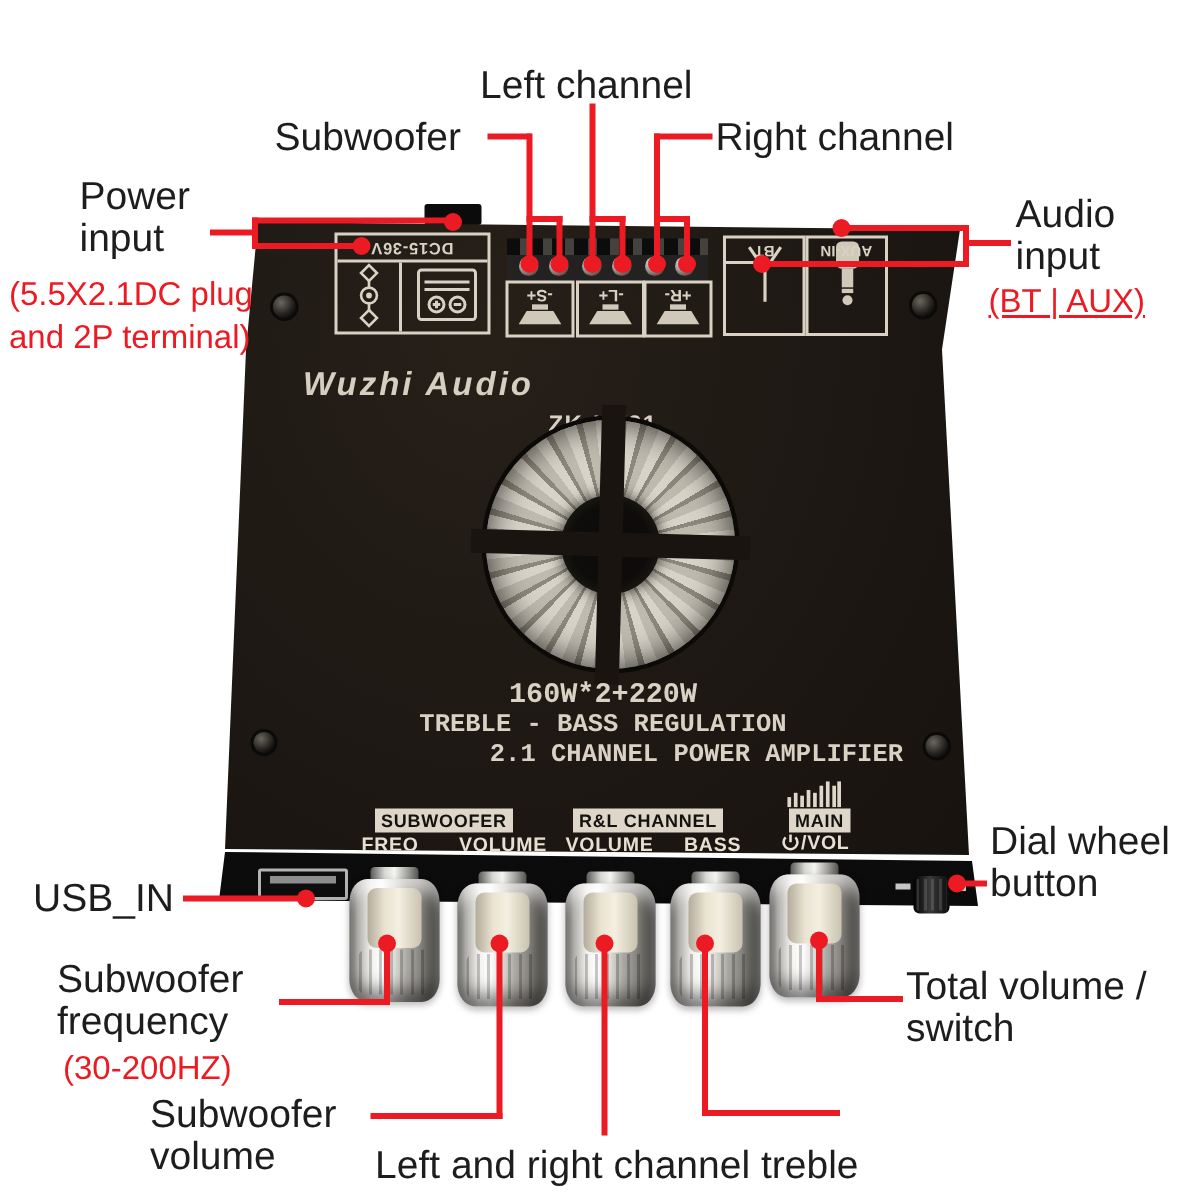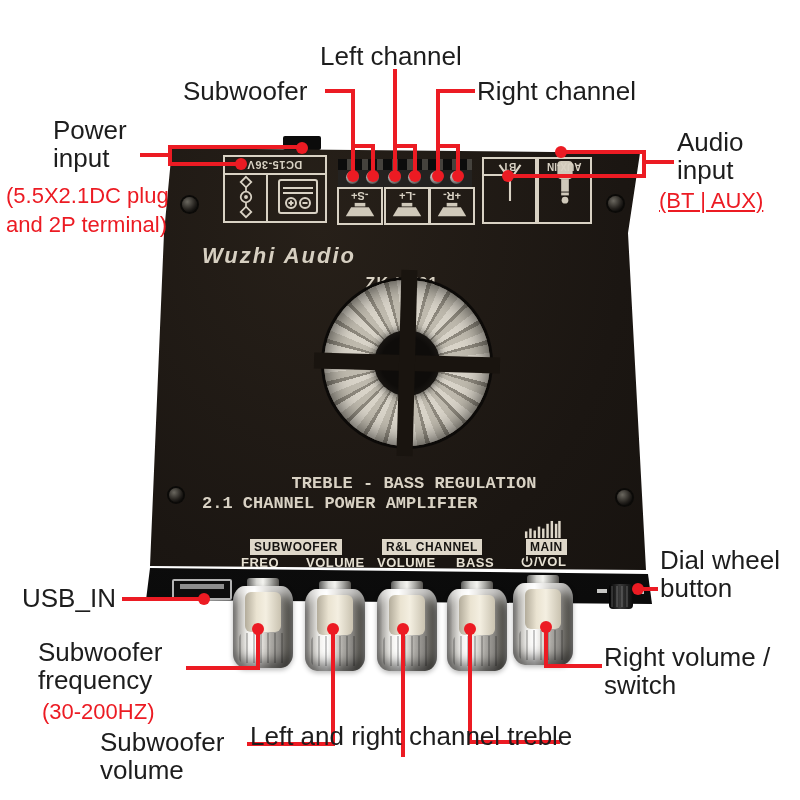--- a/index.html
+++ b/index.html
@@ -148,22 +148,23 @@
       </svg>
     </div>
 
     <div class="bprint" style="left:202px;top:243px;width:400px;font-family:Liberation Sans, sans-serif;font-style:italic;font-weight:bold;font-size:22px;letter-spacing:2px;color:#d6cfc1;">Wuzhi Audio</div>
     <div class="bprint" style="left:202px;top:275px;width:400px;text-align:center;font-size:16px;letter-spacing:1px;">ZK-HT21</div>
 
     <div class="fan"></div>
     <div class="fanbar" style="left:314px;top:355px;width:186px;height:16px;transform:rotate(1.5deg);"></div>
     <div class="fanbar" style="left:399px;top:270px;width:16px;height:186px;transform:rotate(1.5deg);"></div>
 
-    <div class="bprint mono" style="left:214px;top:474px;width:400px;text-align:center;font-size:17px;">TREBLE - BASS REGULATION</div>
-    <div class="bprint mono" style="left:202px;top:494px;width:400px;text-align:left;font-size:17px;">2.1 CHANNEL POWER AMPLIFIER</div>
+    <div class="bprint mono" style="left:202px;top:452px;width:400px;text-align:center;font-size:19px;">160W*2+220W</div>
+    <div class="bprint mono" style="left:202px;top:474px;width:400px;text-align:center;font-size:17px;">TREBLE - BASS REGULATION</div>
+    <div class="bprint mono" style="left:202px;top:494px;width:400px;text-align:right;font-size:17px;">2.1 CHANNEL POWER AMPLIFIER</div>
 
     <div class="screw" style="left:182px;top:197px;width:15px;height:15px;"></div>
     <div class="screw" style="left:608px;top:196px;width:15px;height:15px;"></div>
     <div class="screw" style="left:169px;top:488px;width:14px;height:14px;"></div>
     <div class="screw" style="left:617px;top:490px;width:15px;height:15px;"></div>
 
     <svg width="38" height="19" viewBox="0 0 40 20" style="position:absolute;left:524px;top:520px;">
       <g fill="#ded7c9">
           <rect x="1" y="12" width="2.6" height="7"></rect>
           <rect x="5.5" y="9" width="2.6" height="10"></rect>
@@ -300,21 +301,21 @@
     <div>Subwoofer</div>
       <div>frequency</div>
   </div>
   <div class="lbl red note" style="left:42px;top:697px;z-index:8;">(30-200HZ)</div>
 
   <div class="lbl" style="left:100px;top:728px;z-index:8;">
     <div>Subwoofer</div>
       <div>volume</div>
   </div>
 
-  <div class="lbl" style="left:250px;top:722px;z-index:8;">Left and right channel treble</div>
+  <div class="lbl" style="left:250px;top:762px;z-index:8;">Left and right channel treble</div>
 
 
   <div class="lbl" style="left:604px;top:643px;z-index:8;">
-    <div>Right volume /</div>
+    <div>Total volume /</div>
       <div>switch</div>
   </div>
 
 </div>
 
 </body></html>

